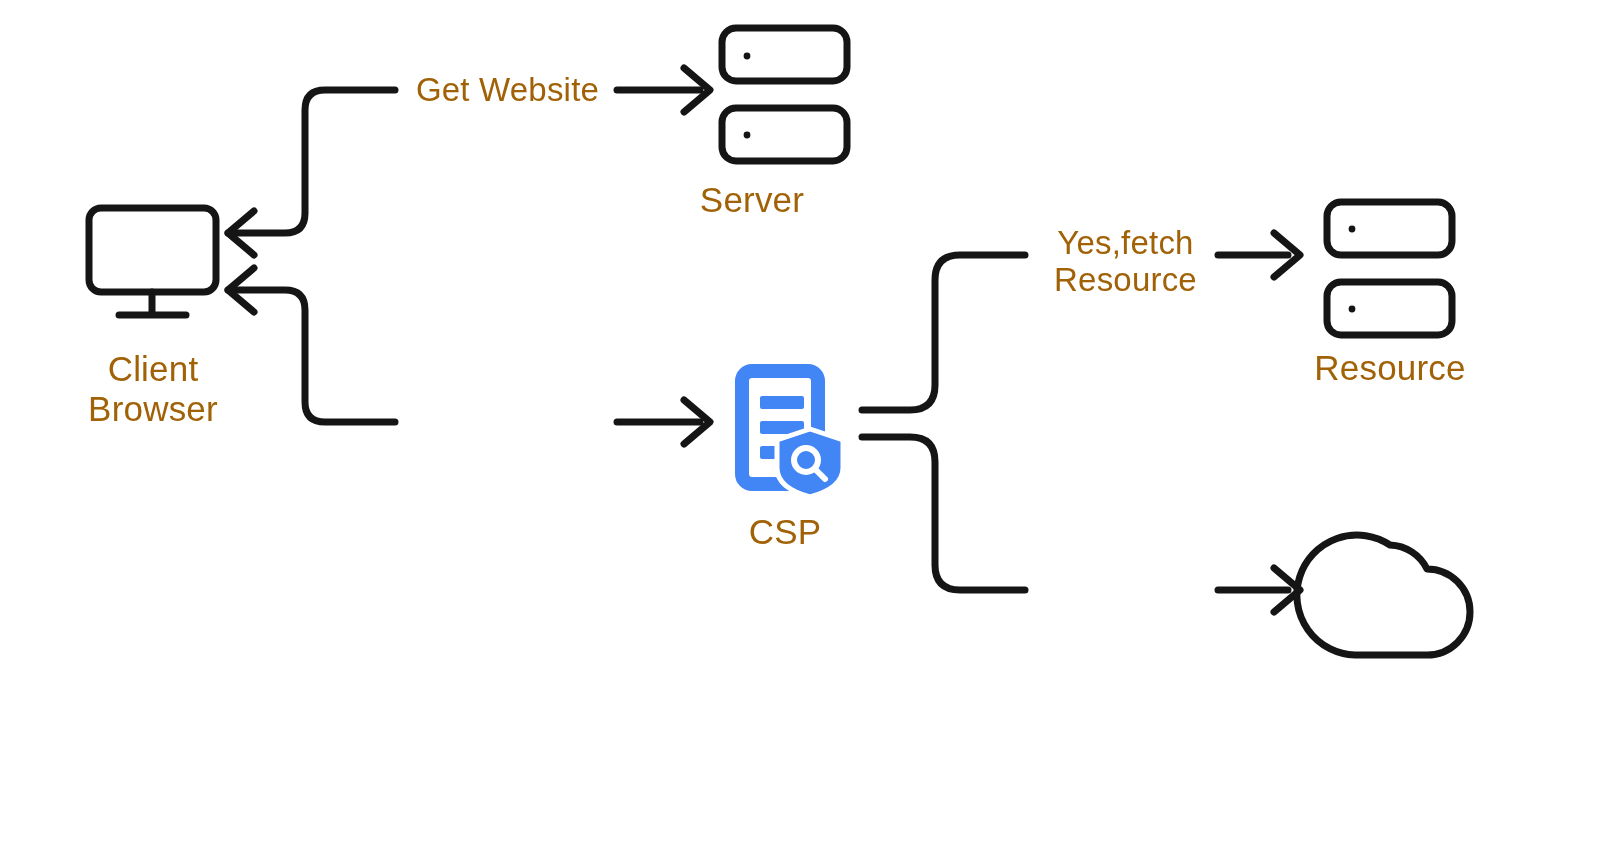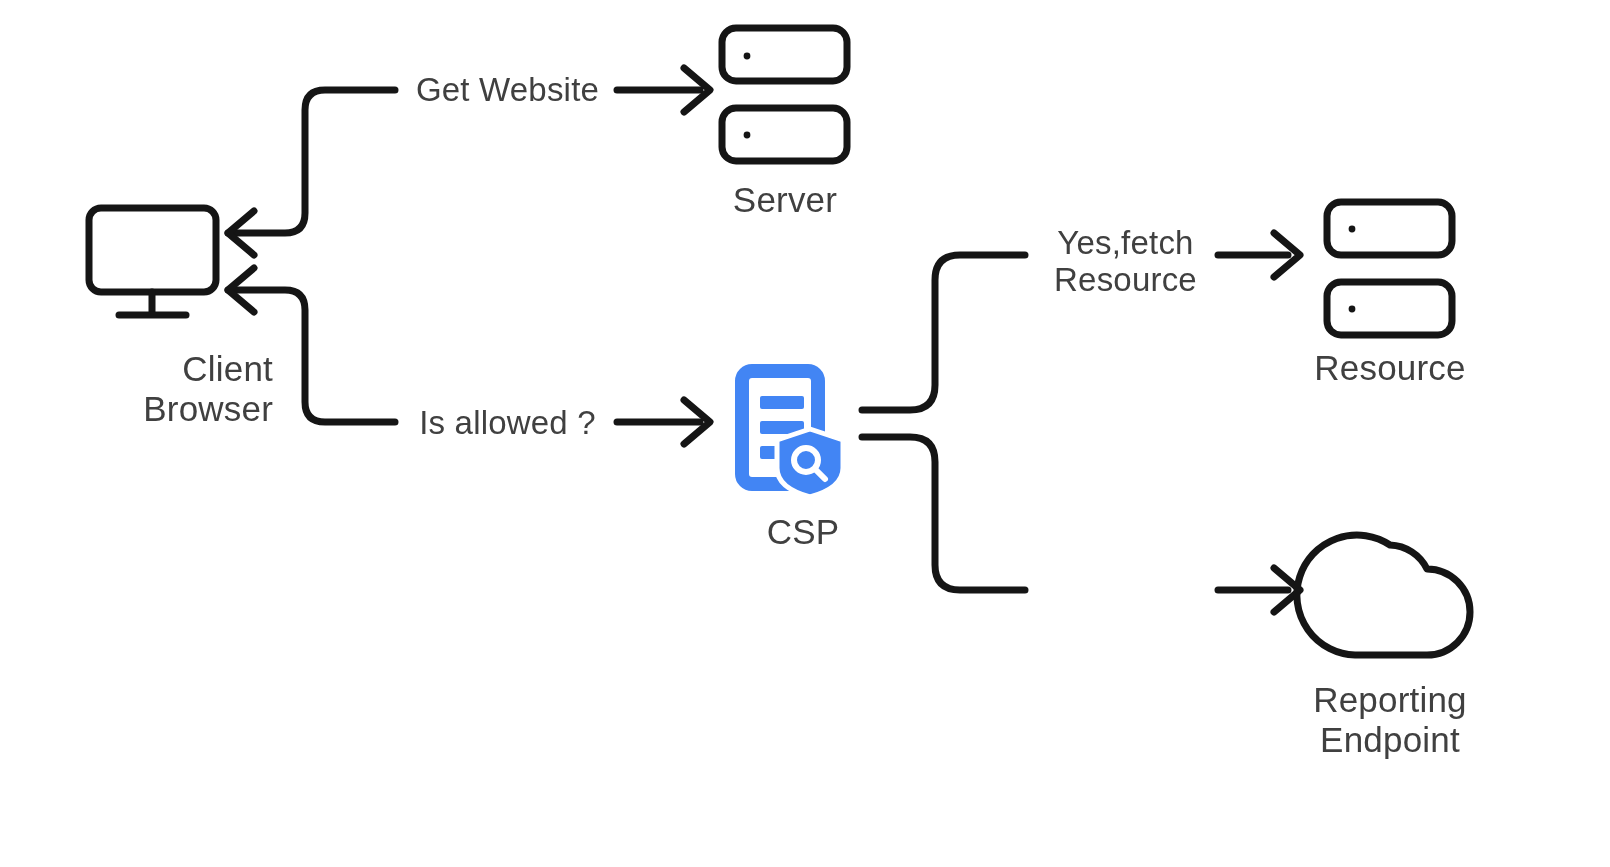--- a/index.html
+++ b/index.html
@@ -22,34 +22,34 @@
   #diagram-svg {
     position: absolute;
     top: 0;
     left: 0;
     width: 1610px;
     height: 867px;
   }
   .node-label, .edge-label {
     position: absolute;
     text-align: center;
-    color: #404040;
+    color: #a16207;
     line-height: 1.13;
     white-space: pre;
     letter-spacing: 0.2px;
   }
   .node-label {
     font-size: 35px;
   }
   .edge-label {
     font-size: 33px;
   }
-  .lbl-client   { left:   33px; top: 349px; width: 240px; text-align: right; }
-  .lbl-server   { left:  665px; top: 180px; width: 240px; }
-  .lbl-csp      { left:  683px; top: 512px; width: 240px; }
+  .lbl-client   { left:   33px; top: 349px; width: 240px; }
+  .lbl-server   { left:  632px; top: 180px; width: 240px; }
+  .lbl-csp      { left:  665px; top: 512px; width: 240px; }
   .lbl-resource { left: 1270px; top: 348px; width: 240px; }
   .lbl-report   { left: 1250px; top: 680px; width: 280px; }
   .lbl-get-website { left:  385px; top:  71px; width: 245px; }
   .lbl-is-allowed  { left:  385px; top: 404px; width: 245px; }
   .lbl-yes-fetch   { left: 1008px; top: 224px; width: 235px; }
   .lbl-no-report   { left: 1008px; top: 550px; width: 235px; }
 </style>
 </head>
 <body>
 
@@ -136,21 +136,18 @@
                A 43,43 0 0 0 1427,569
                A 43,43 0 0 0 1390,545 Z" fill="none" stroke="#151515" stroke-width="7" stroke-linejoin="round"></path>
     </g>
   </svg>
 
   <div class="node-label lbl-client">Client
 Browser</div>
   <div class="node-label lbl-server">Server</div>
   <div class="node-label lbl-csp">CSP</div>
   <div class="node-label lbl-resource">Resource</div>
-  <div class="node-label lbl-report">Reporting
-Endpoint</div>
 
   <div class="edge-label lbl-get-website">Get Website</div>
-  <div class="edge-label lbl-is-allowed">Is allowed ?</div>
   <div class="edge-label lbl-yes-fetch">Yes,fetch
 Resource</div>
 
 </div>
 
 </body></html>

